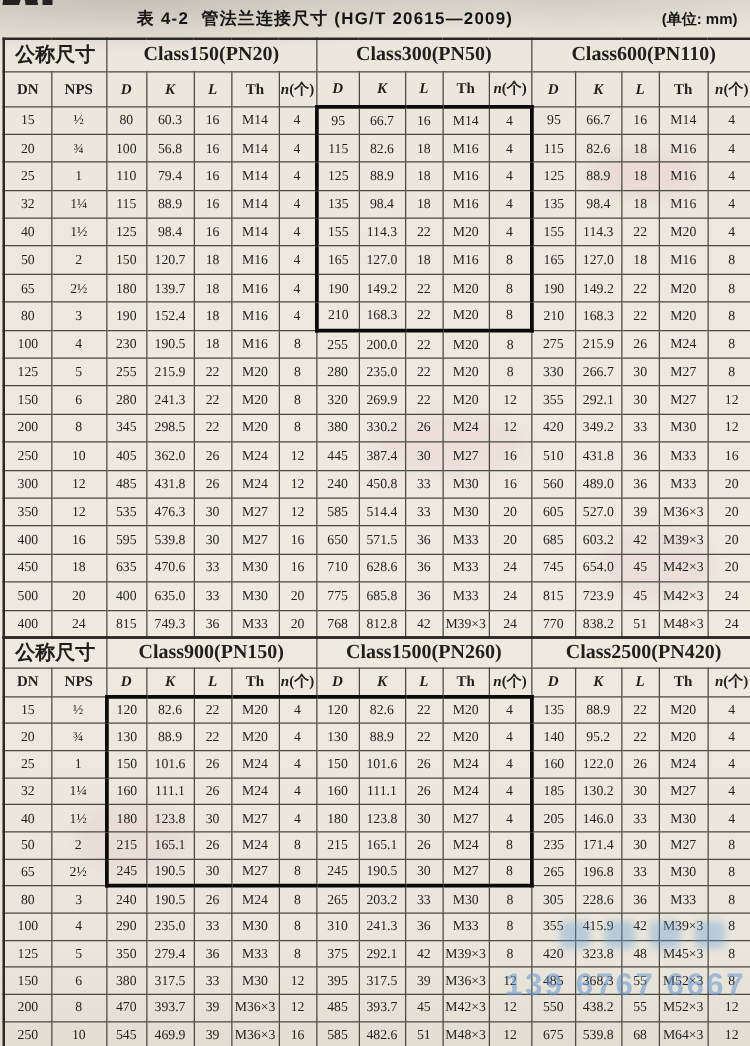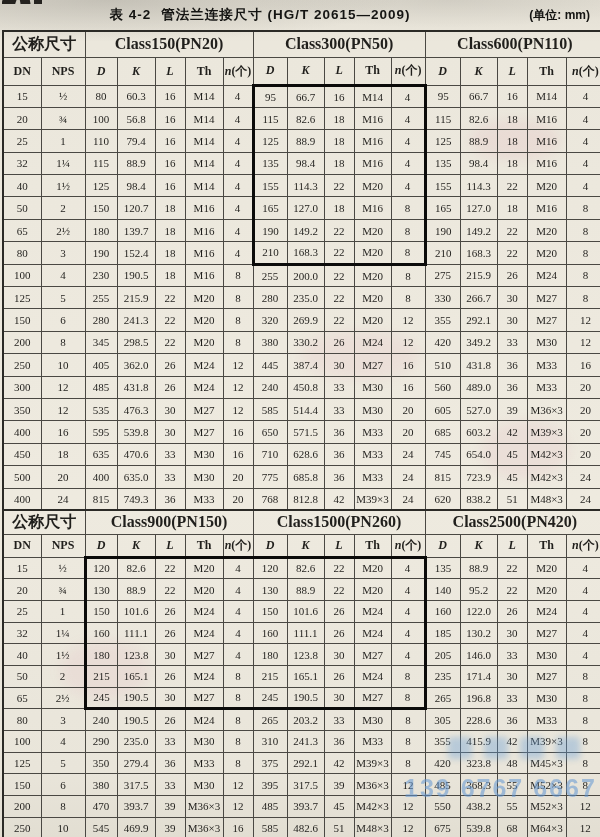--- a/index.html
+++ b/index.html
@@ -477,21 +477,21 @@
           <td>815</td>
           <td>749.3</td>
           <td>36</td>
           <td>M33</td>
           <td>20</td>
           <td>768</td>
           <td>812.8</td>
           <td>42</td>
           <td>M39×3</td>
           <td>24</td>
-          <td>620</td>
+          <td>770</td>
           <td>838.2</td>
           <td>51</td>
           <td>M48×3</td>
           <td>24</td>
         </tr>
       </tbody>
     </table>
   <table class="t-bot">
       <colgroup>
         <col style="width: 38px;">

